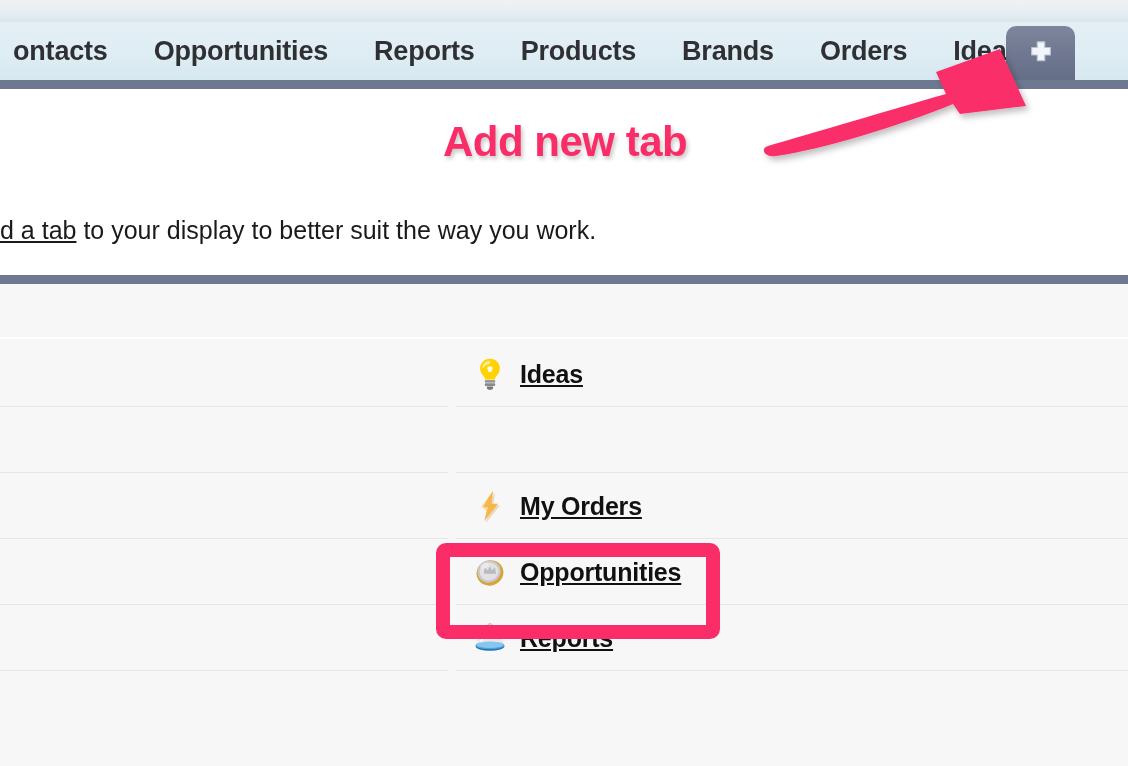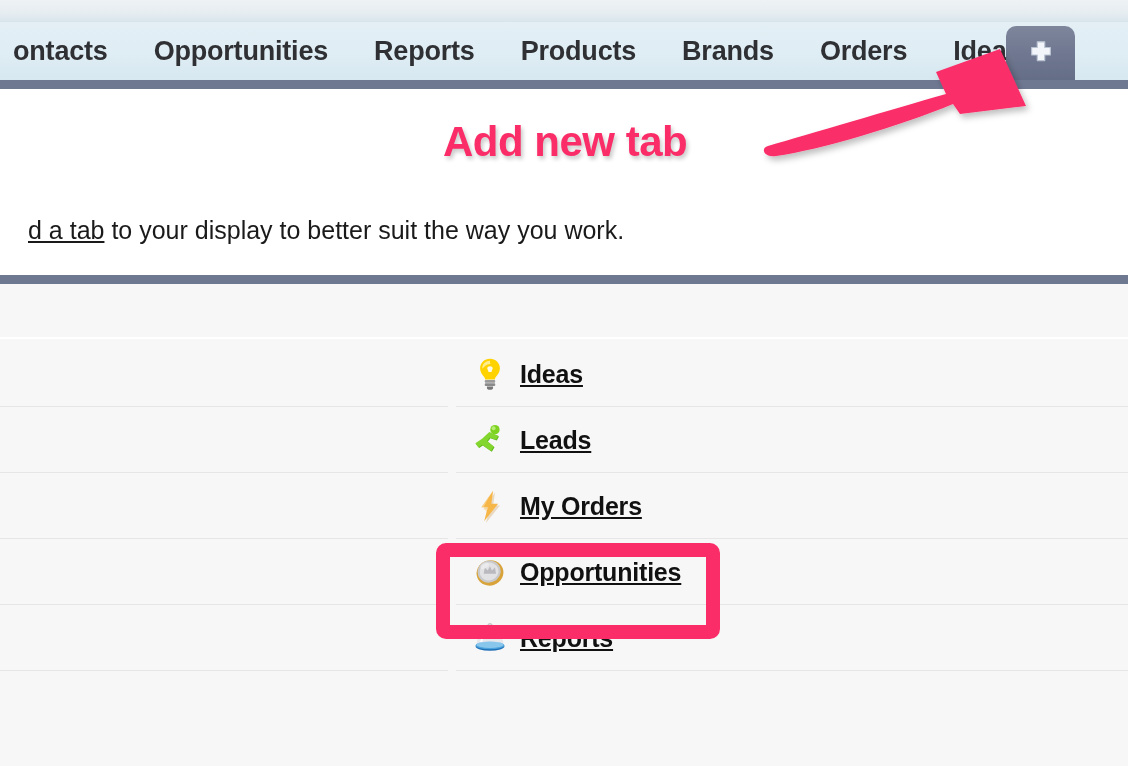--- a/index.html
+++ b/index.html
@@ -80,21 +80,20 @@
     width: 1128px; height: 186px;
     background: #ffffff;
   }
   .intro-text {
     position: absolute;
     left: 0; top: 216px;
     width: 900px;
     font-size: 25px;
     color: #1a1a1a;
     white-space: nowrap;
-    margin-left: 28px;
   }
   .intro-text .link {
     text-decoration: underline;
   }
 
   
   .divider-bar {
     position: absolute;
     left: 0; top: 275px;
     width: 1128px; height: 9px;
@@ -253,29 +252,20 @@
           <path d="M16.6 33.8h6.8v1.7c0 1.2-1.1 2.1-3.4 2.1s-3.4-.9-3.4-2.1z" fill="#777777"></path>
         </svg>
         <span class="row-label">Ideas</span>
       </div>
       <div class="row-sep"></div>
     </div>
 
 
     <div class="tab-row">
       <div class="row-left-col"></div>
-      <div class="row-content">
-        <svg class="row-icon" viewBox="0 0 40 40">
-          <circle cx="25.5" cy="8.5" r="5.2" fill="#7ed321"></circle>
-          <circle cx="24" cy="7" r="2.2" fill="#c6f28a" opacity="0.8"></circle>
-          <path d="M20 12 L30 16 L27.5 20.5 L20.5 18 L17.5 22 L25 28 L22 33 L12 26 L8 29 L4.5 24.5 L12 19.5 Z" fill="#5db61a"></path>
-          <path d="M20 12 L30 16 L27.5 20.5 L20.5 18 L17.5 22 L25 28 L22 33 L12 26 L8 29 L4.5 24.5 L12 19.5 Z" fill="#83d62e" transform="translate(-0.8,-0.8)"></path>
-        </svg>
-        <span class="row-label">Leads</span>
-      </div>
       <div class="row-sep"></div>
     </div>
 
     <div class="tab-row">
       <div class="row-left-col"></div>
       <div class="row-content">
         <svg class="row-icon" viewBox="0 0 40 40">
           <path d="M23.5 3 L10.5 21.5 L17.5 21.5 L13.5 37 L29 17.5 L21.5 17.5 Z" fill="#cfa05a" opacity="0.35" transform="translate(2,2)"></path>
           <path d="M23.5 3 L10.5 21.5 L17.5 21.5 L13.5 37 L29 17.5 L21.5 17.5 Z" fill="#f6b648"></path>
           <path d="M23.5 3 L10.5 21.5 L17.5 21.5 L16 27 L13 21 L21 6 Z" fill="#fbd79a" opacity="0.75"></path>

